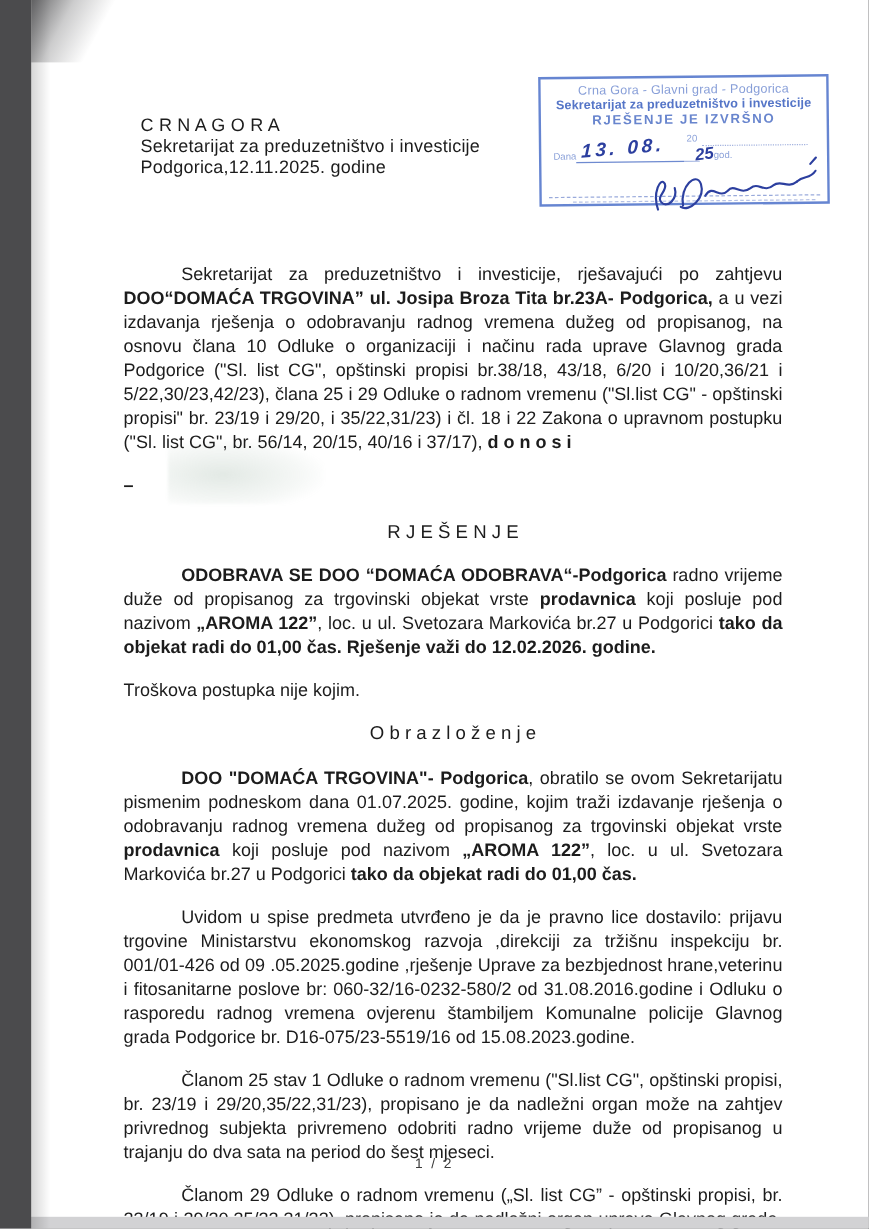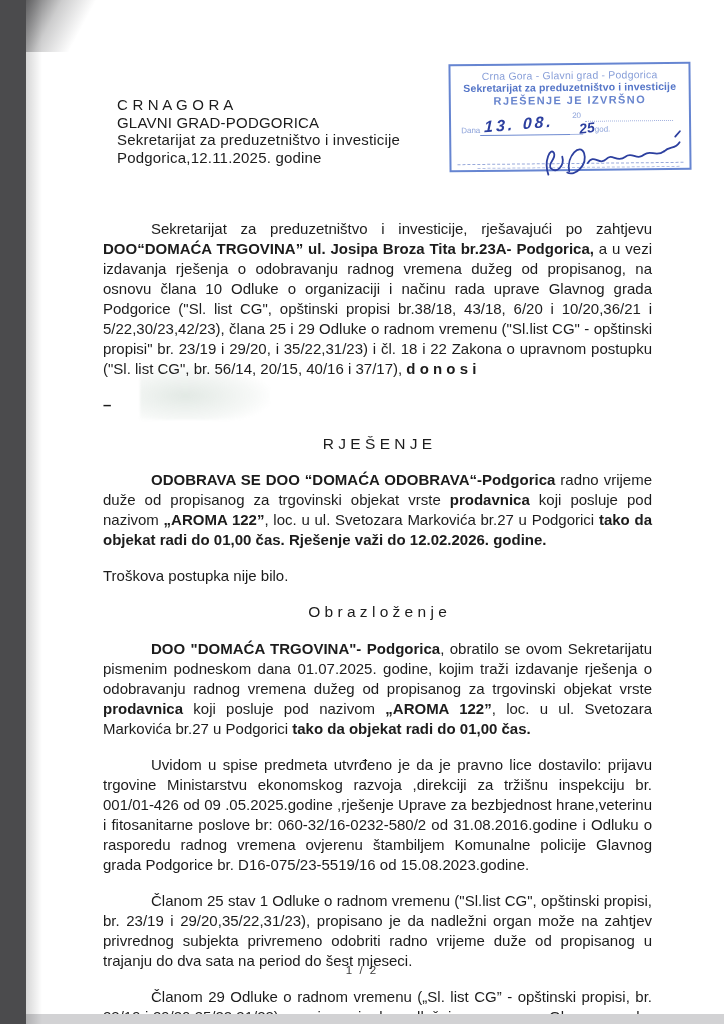--- a/index.html
+++ b/index.html
@@ -53,21 +53,20 @@
 <div class="canvas">
 
   <div class="edge-left"></div>
   <div class="edge-left-shadow"></div>
   <div class="edge-corner"></div>
   <div class="edge-bottom"></div>
   <div class="smudge"></div>
 
   <div class="letterhead">
     <div>C R N A  G O R A</div>
-    <div>GLAVNI GRAD-PODGORICA</div>
     <div>Sekretarijat za preduzetništvo i investicije</div>
     <div>Podgorica,12.11.2025. godine</div>
   </div>
 
   <div class="stamp">
     <div class="s1">Crna Gora - Glavni grad - Podgorica</div>
     <div class="s2">Sekretarijat za preduzetništvo i investicije</div>
     <div class="s3">RJEŠENJE JE IZVRŠNO</div>
     <div class="daterow">
       <span class="tiny">Dana</span>
@@ -88,21 +87,21 @@
     </svg>
     <div class="dash1"></div>
     <div class="dash2"></div>
   </div>
 
   <div class="docbody">
     <p class="ind"><span>Sekretarijat za preduzetništvo i investicije, rješavajući po zahtjevu </span><b>DOO“DOMAĆA TRGOVINA” ul. Josipa Broza Tita br.23A- Podgorica,</b><span> a u vezi izdavanja rješenja o odobravanju radnog vremena dužeg od propisanog, na osnovu  člana 10 Odluke o organizaciji i načinu rada uprave Glavnog grada  Podgorice ("Sl. list CG", opštinski propisi br.38/18, 43/18, 6/20 i 10/20,36/21 i 5/22,30/23,42/23), člana 25 i 29 Odluke o radnom vremenu ("Sl.list CG" - opštinski propisi" br. 23/19 i  29/20, i 35/22,31/23) i čl. 18 i 22 Zakona o upravnom  postupku ("Sl. list CG", br. 56/14, 20/15, 40/16 i 37/17),  </span><b>d o n o s i</b></p>
     <p><b>–</b></p>
     <h2 class="h-main">R J E Š E N J E</h2>
     <p class="ind"><b>ODOBRAVA SE DOO “DOMAĆA ODOBRAVA“-Podgorica</b><span> radno vrijeme duže od propisanog za trgovinski objekat vrste </span><b>prodavnica</b><span> koji posluje pod nazivom </span><b>„AROMA 122”</b><span>, loc. u ul. Svetozara Markovića br.27  u Podgorici </span><b>tako da objekat radi do 01,00 čas. Rješenje važi  do 12.02.2026. godine.</b></p>
-    <p><span>Troškova postupka nije bilo.</span></p>
+    <p><span>Troškova postupka nije kojim.</span></p>
     <h2 class="h-sub">O b r a z l o ž e n j e</h2>
     <p class="ind"><b>DOO "DOMAĆA TRGOVINA"-  Podgorica</b><span>, obratilo se ovom Sekretarijatu pismenim podneskom dana 01.07.2025. godine, kojim traži izdavanje rješenja o odobravanju radnog vremena dužeg od propisanog za trgovinski objekat vrste </span><b>prodavnica</b><span> koji posluje pod nazivom </span><b>„AROMA 122”</b><span>, loc. u ul. Svetozara Markovića br.27 u Podgorici </span><b>tako da objekat radi do 01,00 čas.</b></p>
     <p class="ind"><span>Uvidom u spise predmeta utvrđeno je da je pravno lice dostavilo: prijavu trgovine Ministarstvu ekonomskog razvoja ,direkciji za tržišnu inspekciju br. 001/01-426 od 09 .05.2025.godine ,rješenje Uprave za bezbjednost hrane,veterinu i fitosanitarne poslove br: 060-32/16-0232-580/2 od 31.08.2016.godine i Odluku o rasporedu radnog vremena ovjerenu štambiljem Komunalne policije Glavnog grada Podgorice br. D16-075/23-5519/16 od 15.08.2023.godine.</span></p>
     <p class="ind"><span>Članom 25 stav 1 Odluke o radnom vremenu ("Sl.list CG", opštinski propisi, br. 23/19 i  29/20,35/22,31/23), propisano je da nadležni organ može na zahtjev privrednog subjekta privremeno odobriti radno vrijeme duže od propisanog u trajanju do dva sata na period do šest mjeseci.</span></p>
     <p class="ind"><span>Članom 29 Odluke o radnom vremenu („Sl. list CG” - opštinski propisi, br. 23/19 i 29/20,35/22,31/23), propisano je da nadležni organ  uprave  Glavnog  grada, donosi rješenje o produženom radnom vremenu uz prethodnu saglasnost Komunalne policije i Komunalne inspekcije u pogledu poštovanja komunalnog reda i radnog vremena i organa državne uprave – Policije nadležnog za održavanje javnog reda i mira.</span></p>
     <p class="ind"><span>U konkretnom slučaju radi  se o objektu u kojem se obavlja trgovina na malo prehrambenih i neprehrambenih proizvoda a shodno članu 29 navedene Odluke</span></p>
   </div>
 
   <div class="footer">1 / 2</div>
 

